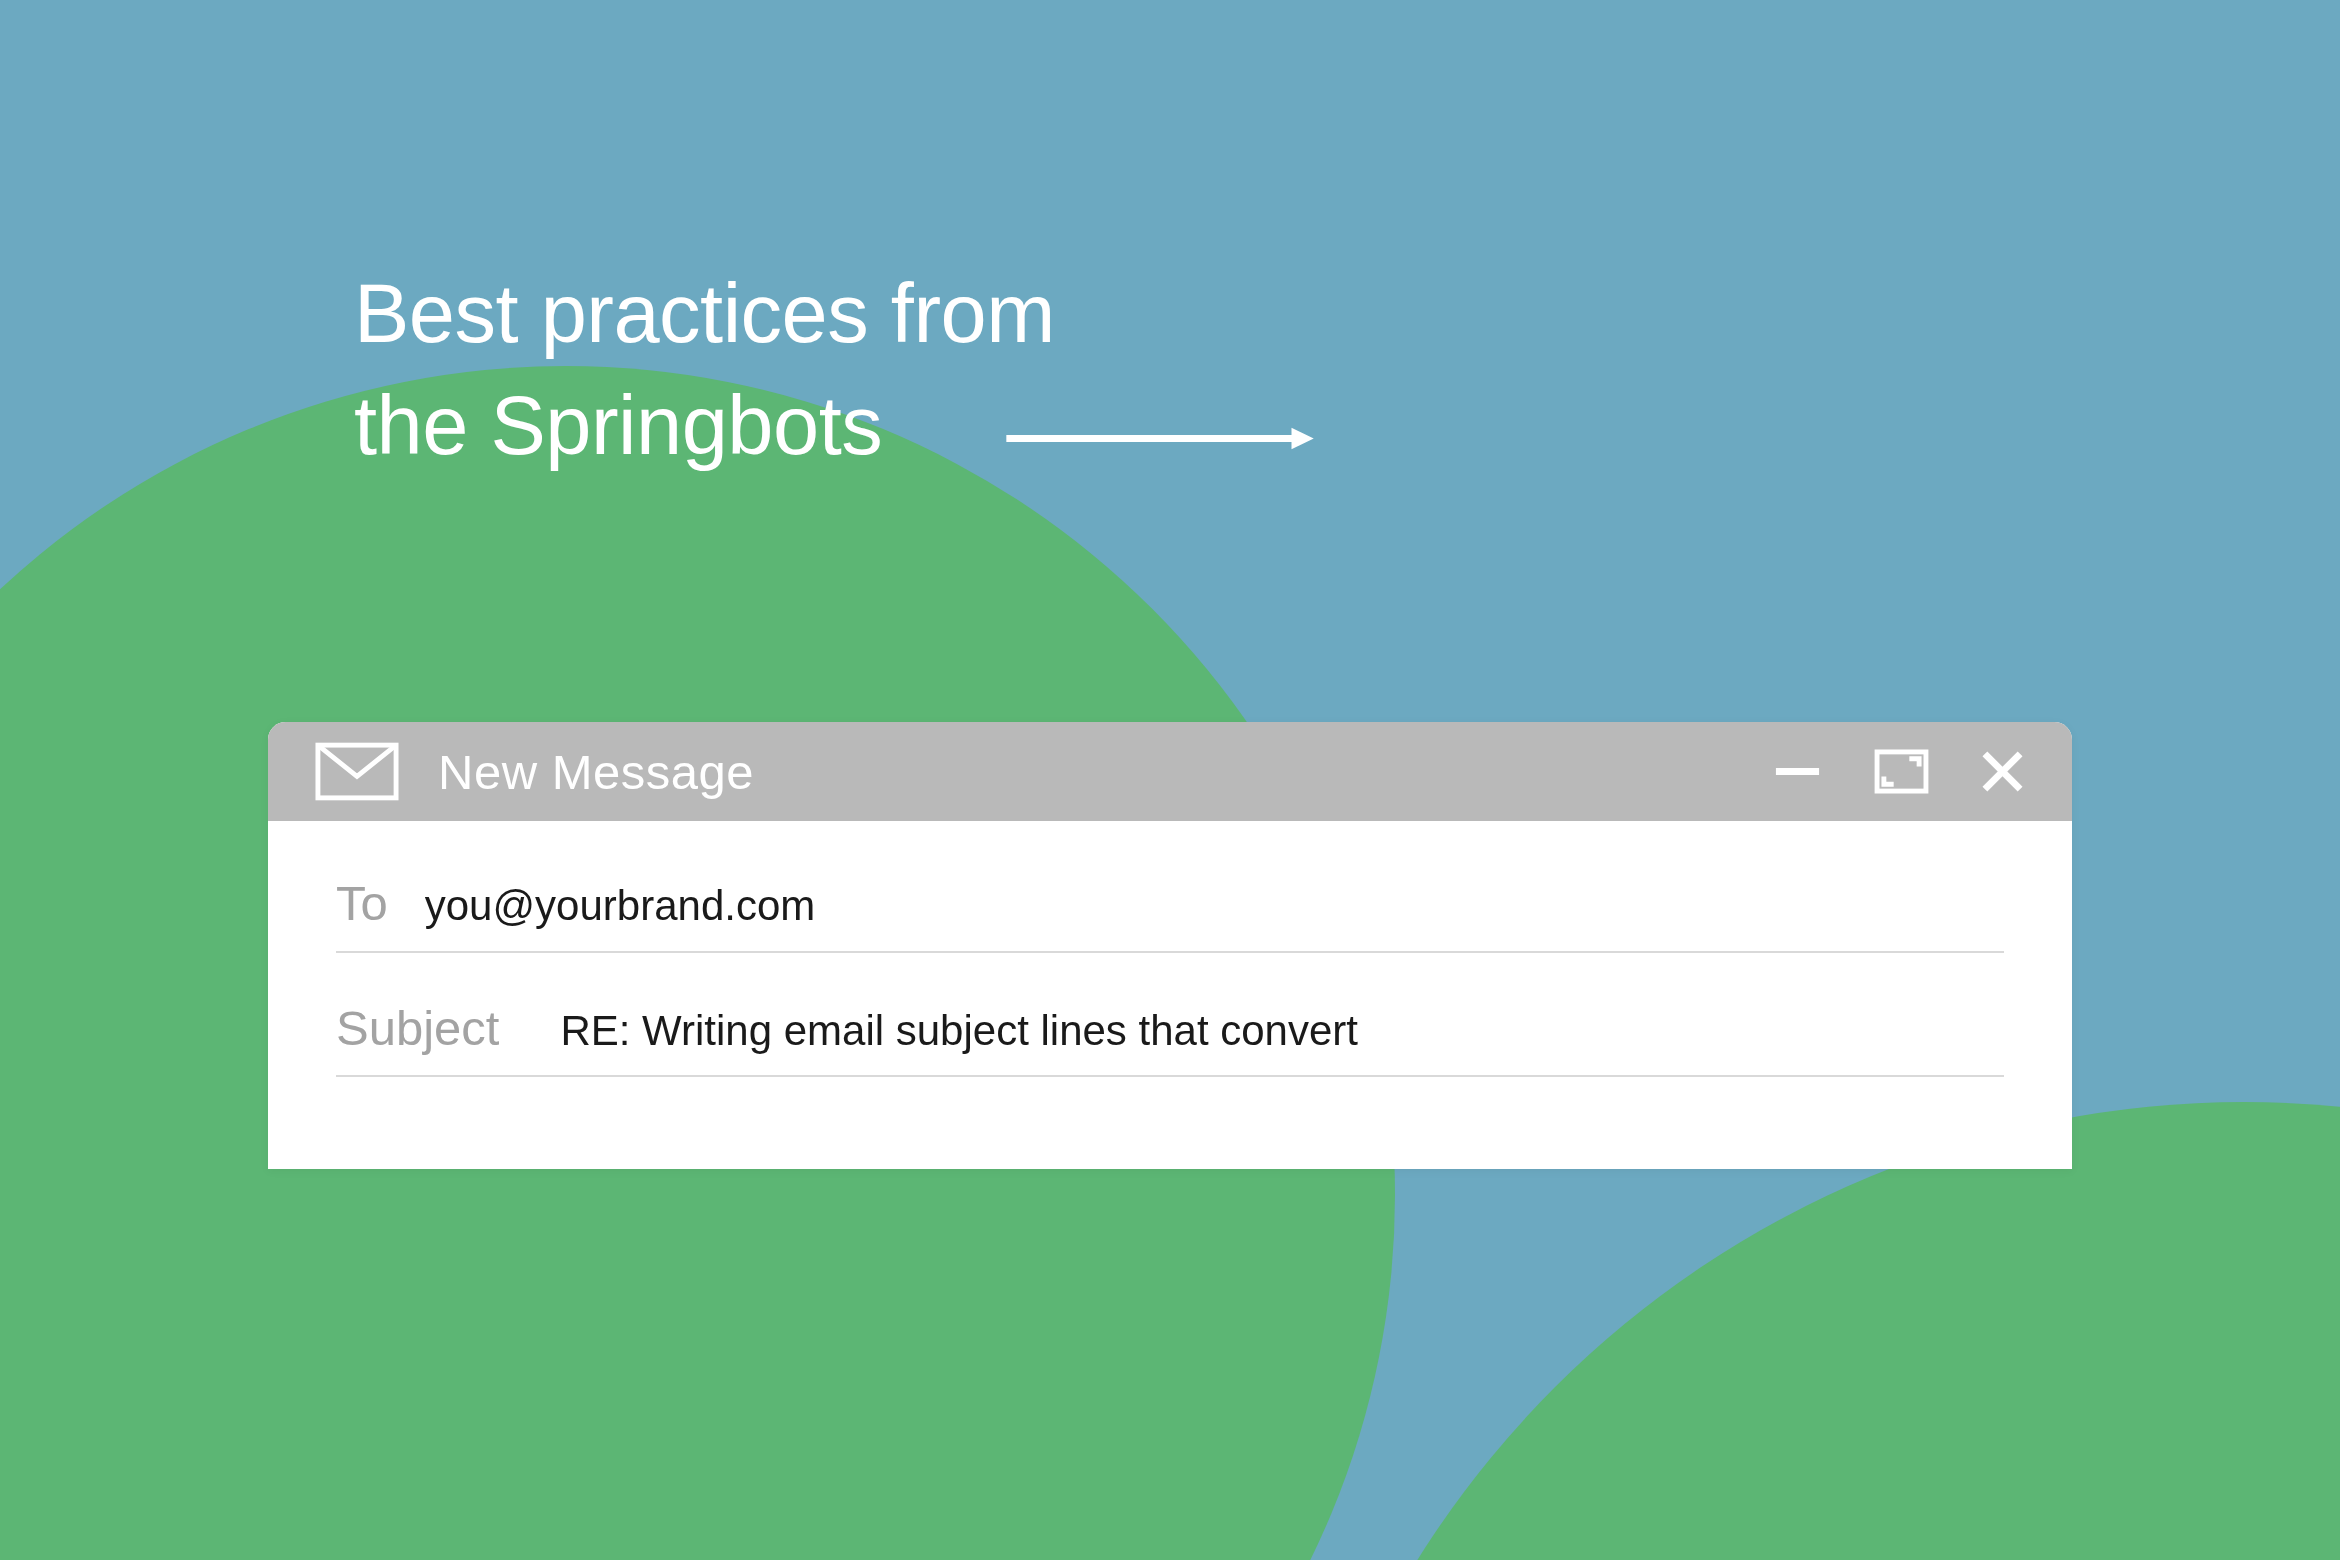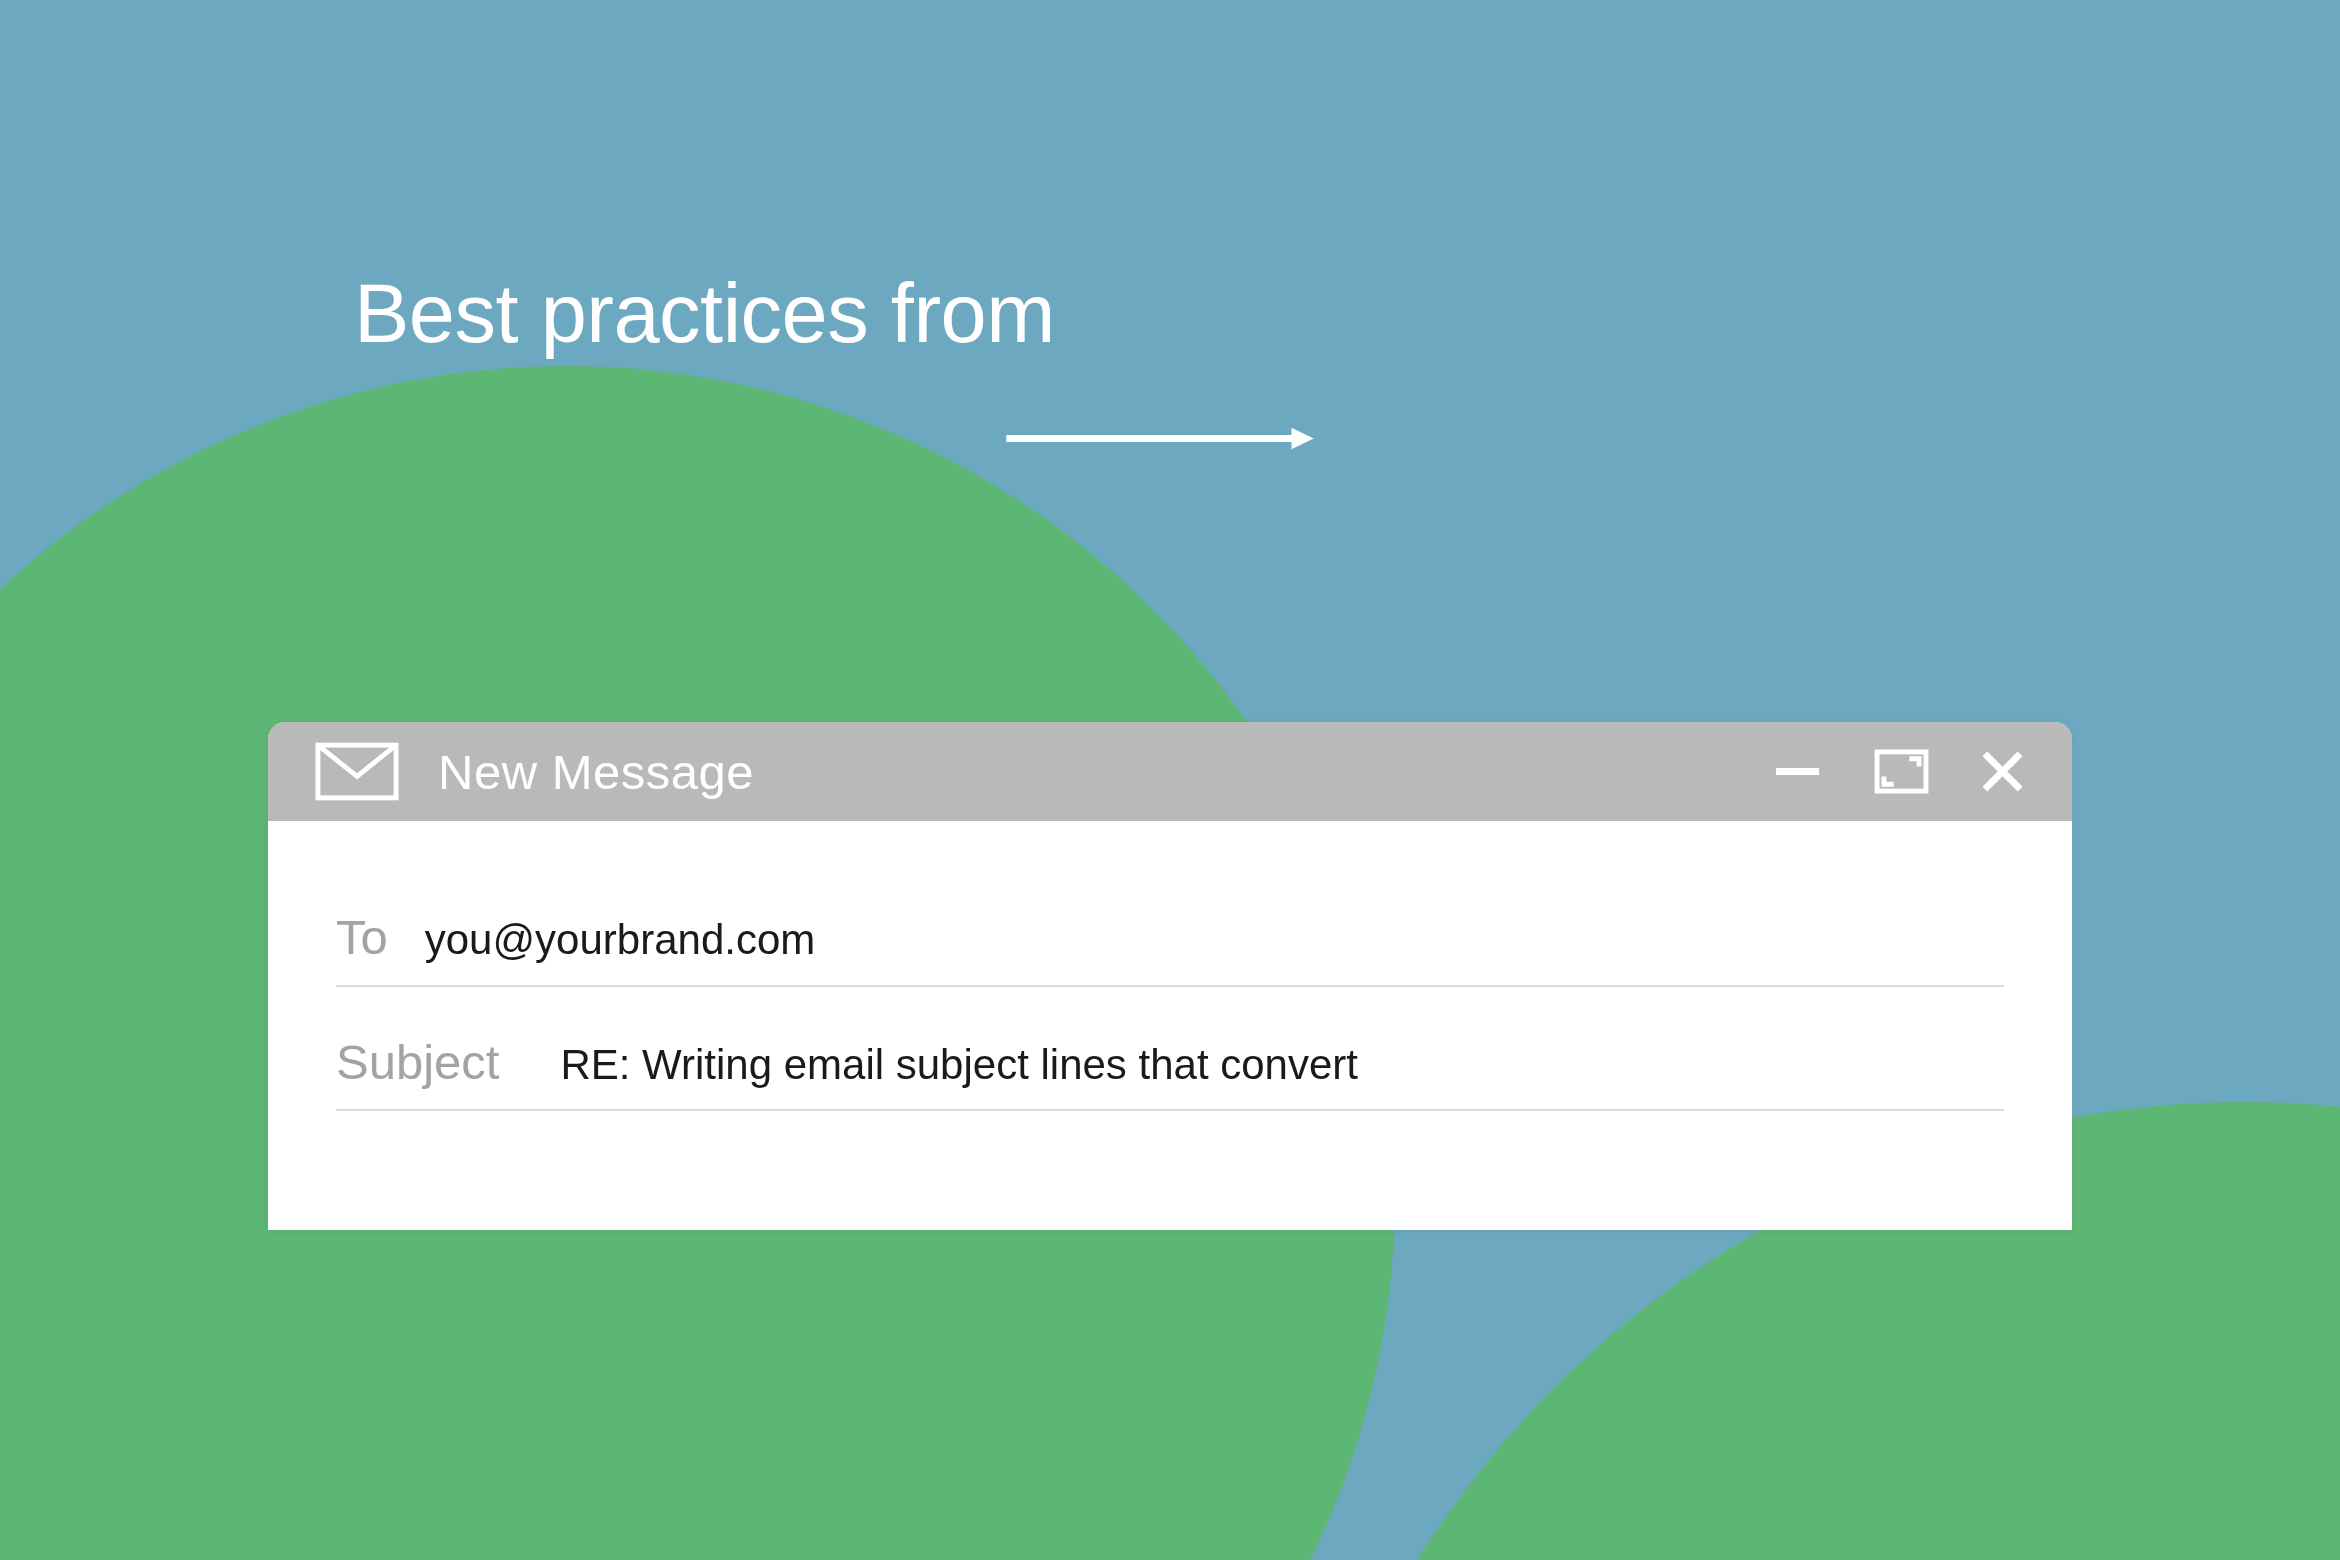--- a/index.html
+++ b/index.html
@@ -89,22 +89,21 @@
       flex: 1;
     }
     
     .header-controls {
       display: flex;
       align-items: center;
       gap: 51px;
     }
     
     .compose-body {
-      padding: 54px 68px 119px 68px;
-      margin-top: 34px;
+      padding: 54px 68px 92px 68px;
     }
     
     .field-row {
       display: flex;
       align-items: baseline;
       border-bottom: 2px solid #d9d9d9;
       padding-bottom: 19.5px;
       margin-bottom: 47px;
     }
     
@@ -133,20 +132,21 @@
     }
   </style>
 </head>
 <body>
 
 <div class="green-circle-left"></div>
 <div class="green-circle-right"></div>
 
 <div class="headline">
   <div>Best practices from</div>
+  <div>the Springbots</div>
 </div>
 
 <svg class="arrow" width="312" height="29" viewBox="0 0 320 30">
   <line x1="0" y1="15" x2="300" y2="15" stroke="#ffffff" stroke-width="7"></line>
   <polygon points="295,4 318,15 295,26" fill="#ffffff"></polygon>
 </svg>
 
 <div class="compose-window">
   <div class="compose-header">
     <svg class="envelope-icon" width="84" height="59" viewBox="0 0 86 60">

